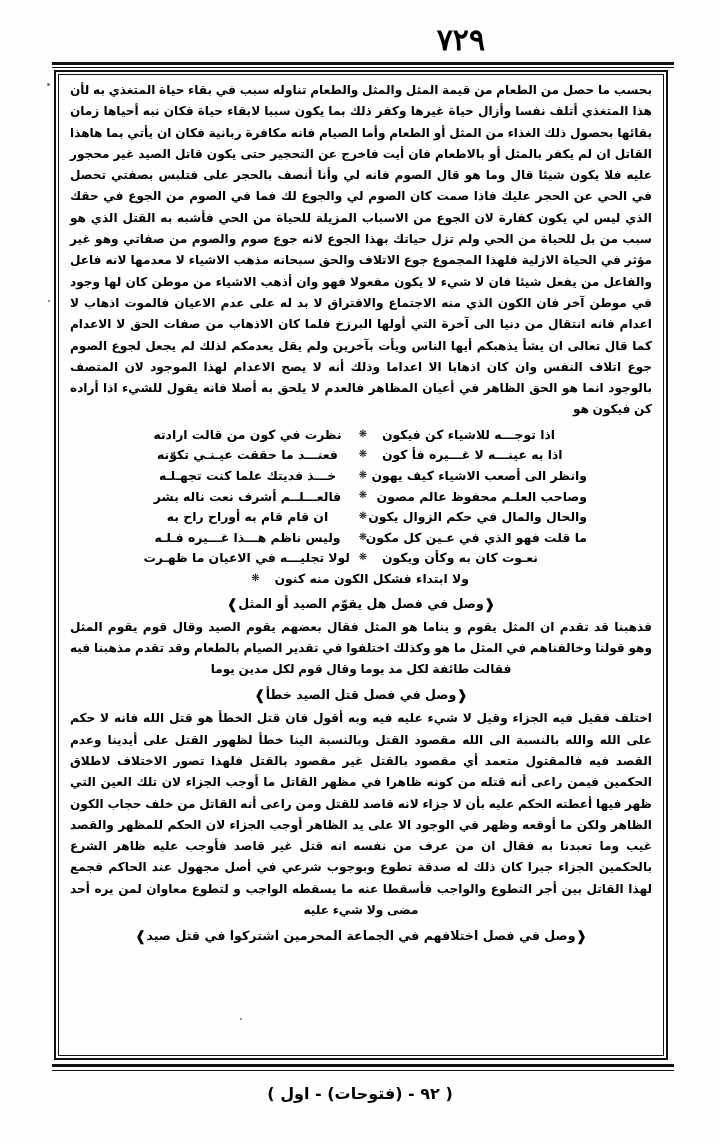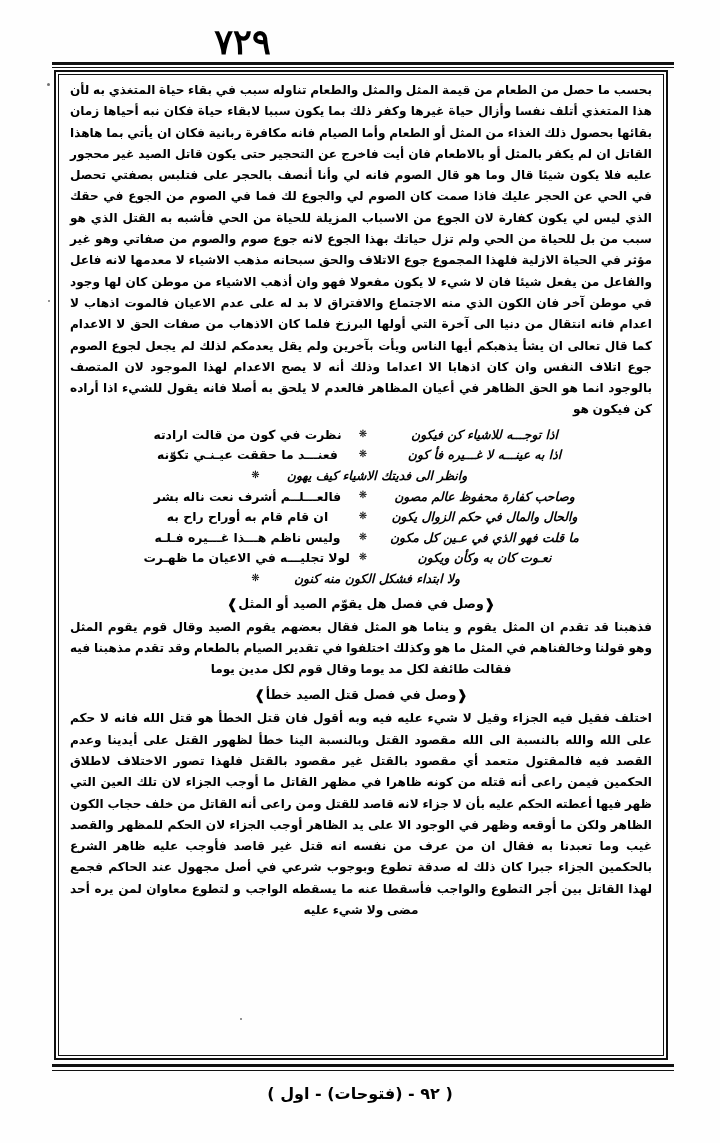--- a/index.html
+++ b/index.html
@@ -14,22 +14,21 @@
   .page{
     position:absolute;inset:0;
     width:720px;height:1143px;
     background:#fefefe;
   }
 
   
   .page-number{
     position:absolute;
     top:22px;left:0;right:0;
-    text-align:center;
-    font-size:35px;
+    font-size:30px;
     font-weight:bold;
     letter-spacing:1px;
     font-family:Liberation Serif, serif;
     padding-right:235px;
   }
   .top-rule{
     position:absolute;
     top:62px;left:52px;right:46px;
     height:3px;background:#111;
   }
@@ -93,21 +92,21 @@
     font-size:12.4px;
     line-height:19.6px;
     font-weight:600;
     white-space:nowrap;
   }
   .hemi{
     width:205px;
     font-family:"DejaVu Sans","Liberation Sans",sans-serif;
     letter-spacing:-0.2px;
   }
-  .hemi.a{text-align:center;padding-left:6px;font-style:italic;}
+  .hemi.a{text-align:left;padding-left:6px;}
   .hemi.b{text-align:center;padding-left:10px;}
   .sep{
     width:26px;
     text-align:center;
     font-size:10px;
     line-height:1;
     transform:translateY(-1px);
   }
 
   
@@ -172,26 +171,27 @@
         <span class="hemi b">نظرت في كون من قالت ارادته</span>
       </div>
 
       <div class="verse">
         <span class="hemi a">اذا به عينـــه لا غـــيره فأ كون</span>
         <span class="sep">❋</span>
         <span class="hemi b">فعنـــد ما حققت عيـنـي تكوّنه</span>
       </div>
 
       <div class="verse">
-        <span class="hemi a">وانظر الى فديتك الاشياء كيف يهون</span>
-        <span class="sep">❋</span>
-      </div>
-
-      <div class="verse">
-        <span class="hemi a">وصاحب كفارة محفوظ عالم مصون</span>
+        <span class="hemi a">وانظر الى أصعب الاشياء كيف يهون</span>
+        <span class="sep">❋</span>
+        <span class="hemi b">خـــذ فديتك علما كنت تجهـلـه</span>
+      </div>
+
+      <div class="verse">
+        <span class="hemi a">وصاحب العلـم محفوظ عالم مصون</span>
         <span class="sep">❋</span>
         <span class="hemi b">فالعـــلــم أشرف نعت ناله بشر</span>
       </div>
 
       <div class="verse">
         <span class="hemi a">والحال والمال في حكم الزوال يكون</span>
         <span class="sep">❋</span>
         <span class="hemi b">ان قام قام به أوراح راح به</span>
       </div>
 
@@ -215,20 +215,21 @@
     </div>
 
     <div class="heading"><span class="orn">❰</span><span>وصل في فصل هل يقوّم الصيد أو المثل</span><span class="orn">❱</span></div>
 
     <p class="para tight last-center">فذهبنا قد تقدم ان المثل يقوم و يناما هو المثل فقال بعضهم يقوم الصيد وقال قوم يقوم المثل وهو قولنا وخالفناهم في المثل ما هو وكذلك اختلفوا في تقدير الصيام بالطعام وقد تقدم مذهبنا فيه فقالت طائفة لكل مد يوما وقال قوم لكل مدين يوما</p>
 
     <div class="heading"><span class="orn">❰</span><span>وصل في فصل قتل الصيد خطأ</span><span class="orn">❱</span></div>
 
     <p class="para tight last-center">اختلف فقيل فيه الجزاء وقيل لا شيء عليه فيه وبه أقول فان قتل الخطأ هو قتل الله فانه لا حكم على الله والله بالنسبة الى الله مقصود القتل وبالنسبة الينا خطأ لظهور القتل على أيدينا وعدم القصد فيه فالمقتول متعمد أي مقصود بالقتل غير مقصود بالقتل فلهذا تصور الاختلاف لاطلاق الحكمين فيمن راعى أنه قتله من كونه ظاهرا في مظهر القاتل ما أوجب الجزاء لان تلك العين التي ظهر فيها أعطته الحكم عليه بأن لا جزاء لانه قاصد للقتل ومن راعى أنه القاتل من خلف حجاب الكون الظاهر ولكن ما أوقعه وظهر في الوجود الا على يد الظاهر أوجب الجزاء لان الحكم للمظهر والقصد غيب وما تعبدنا به فقال ان من عرف من نفسه انه قتل غير قاصد فأوجب عليه ظاهر الشرع بالحكمين الجزاء جبرا كان ذلك له صدقة تطوع وبوجوب شرعي في أصل مجهول عند الحاكم فجمع لهذا القاتل بين أجر التطوع والواجب فأسقطا عنه ما يسقطه الواجب و لتطوع معاوان لمن يره أحد مضى ولا شيء عليه</p>
 
+    <div class="heading"><span class="orn">❰</span><span>وصل في فصل اختلافهم في الجماعة المحرمين اشتركوا في قتل صيد</span><span class="orn">❱</span></div>
 
   </div>
 
   <div class="bot-rule"></div>
   <div class="bot-rule2"></div>
 
   <div class="footer-sig">( ٩٢ - (فتوحات) - اول )</div>
 
   <div class="speck" style="top:83px;left:47px;width:3px;height:3px;"></div>
   <div class="speck" style="top:300px;left:48px;width:2px;height:2px;"></div>

